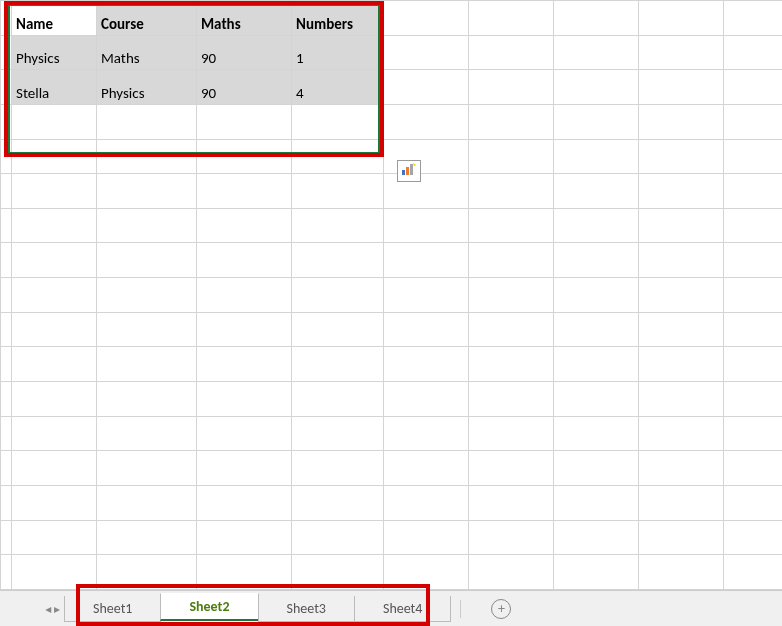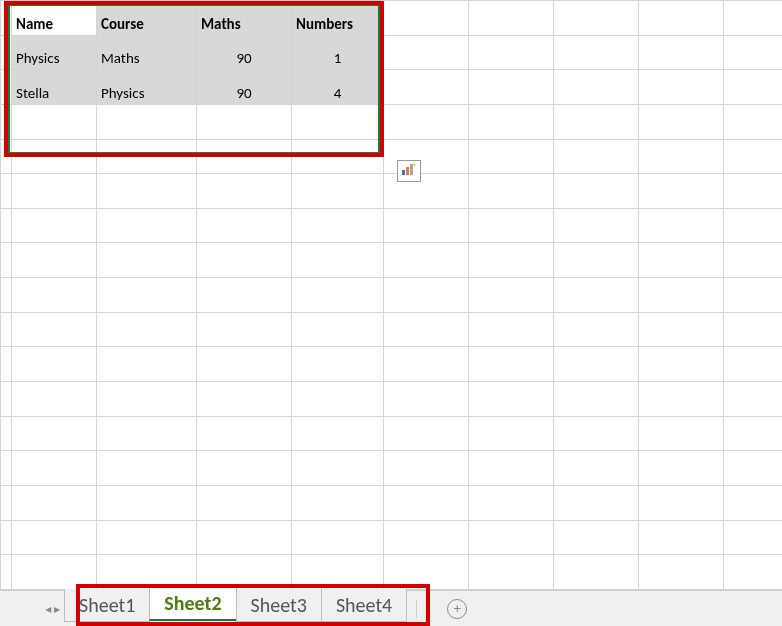--- a/index.html
+++ b/index.html
@@ -39,21 +39,21 @@
   .colD { width: 95px; }
   .colE { width: 92px; }
   .colF { width: 85px; }
   .colG { width: 85px; }
   .colH { width: 85px; }
   .colI { width: 85px; }
   .colJ { width: 60px; }
   .selcell { background: #d8d8d8 !important; margin-left: 32px; }
   .active  { background: #ffffff !important; }
   .headrow td { font-weight: bold; }
-  .num { text-align: center; }
+  .num { text-align: left; }
 
   
   .redbox1 {
     position: absolute;
     top: 1px; left: 4px;
     width: 380px; height: 156px;
     border: 4px solid #d40000;
     pointer-events: none;
   }
   
@@ -100,22 +100,22 @@
   }
   .tabs {
     display: flex;
     height: 26px;
     align-items: flex-end;
     position: relative;
     z-index: 2;
     margin-left: 4px;
   }
   .tab {
-    padding: 4px 14px;
-    font-size: 20px;
+    padding: 4px 28px;
+    font-size: 14px;
     border: 1px solid #bbb;
     border-top: none;
     background: #f0f0f0;
     color: #555;
     margin-right: -1px;
     cursor: pointer;
     position: relative;
   }
   .tab.active {
     background: #fff;

